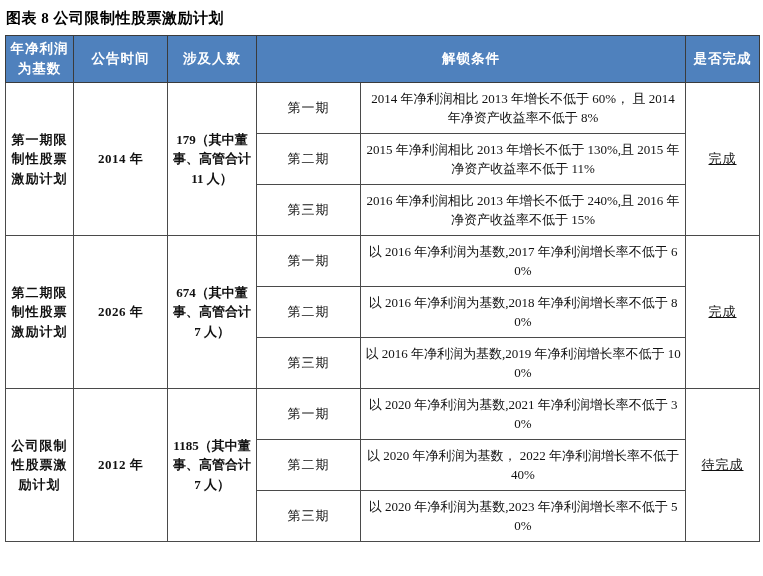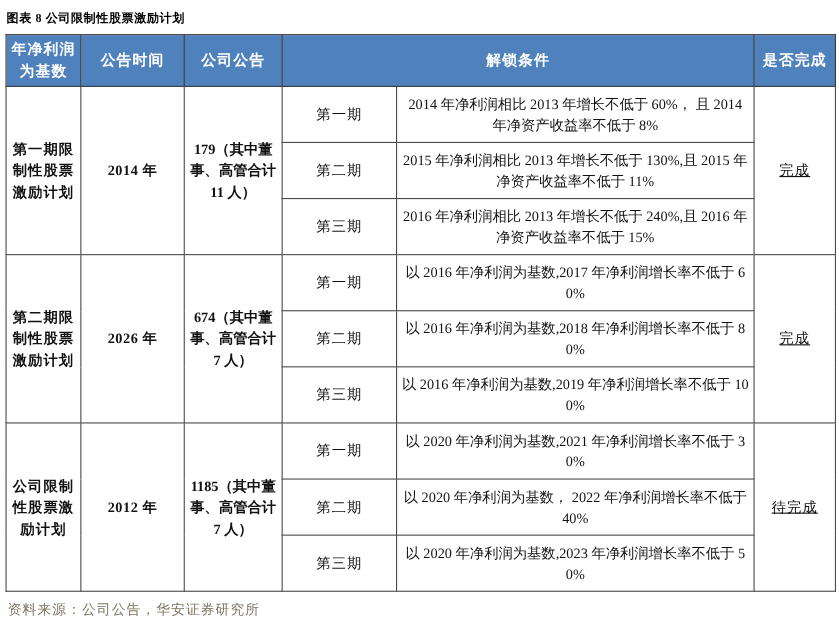--- a/index.html
+++ b/index.html
@@ -11,21 +11,21 @@
     font-family: "Liberation Serif", "DejaVu Serif", serif;
   }
   .page {
     width: 763px;
     height: 576px;
     box-sizing: border-box;
     padding: 9px 4px 0 5px;
     overflow: hidden;
   }
   .fig-title {
-    font-size: 11px;
+    font-size: 15px;
     font-weight: bold;
     color: #000000;
     margin: 0 0 7px 1px;
     letter-spacing: 0.5px;
   }
   table.incentive {
     border-collapse: collapse;
     table-layout: fixed;
     width: 754px;
   }
@@ -81,21 +81,21 @@
       <col style="width:94px">
       <col style="width:89px">
       <col style="width:104px">
       <col style="width:325px">
       <col style="width:74px">
     </colgroup>
     <thead>
       <tr>
         <th>年净利润为基数</th>
         <th>公告时间</th>
-        <th>公司公告</th>
+        <th>涉及人数</th>
         <th colspan="2">解锁条件</th>
         <th>是否完成</th>
       </tr>
     </thead>
     <tbody>
 
       <tr class="data-row">
         <td class="plan-cell" rowspan="3">第一期限制性股票激励计划</td>
         <td class="date-cell" rowspan="3">2014 年</td>
         <td class="people-cell" rowspan="3">179（其中董事、高管合计 11 人）</td>
@@ -141,15 +141,14 @@
         <td class="phase-cell">第二期</td>
         <td class="condition-cell">以 2020 年净利润为基数， 2022 年净利润增长率不低于 40%</td>
       </tr>
       <tr class="data-row">
         <td class="phase-cell">第三期</td>
         <td class="condition-cell">以 2020 年净利润为基数,2023 年净利润增长率不低于 50%</td>
       </tr>
     </tbody>
   </table>
 
-  <div class="source-line">资料来源：公司公告，华安证券研究所</div>
 
 </div>
 
 </body></html>

